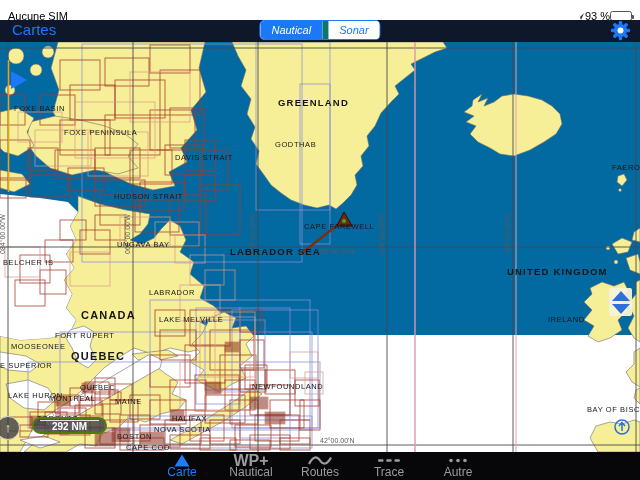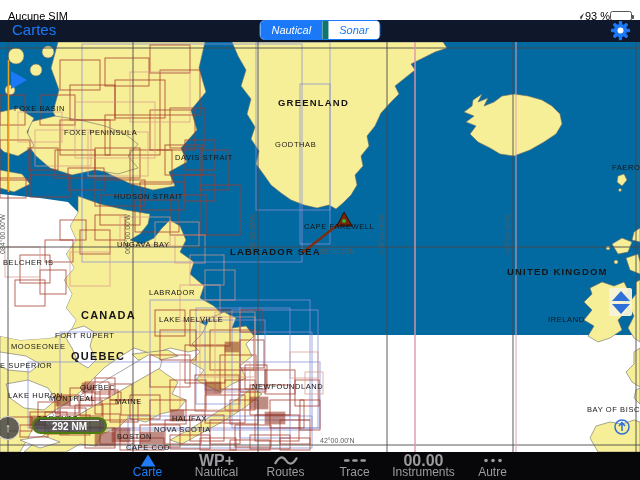--- a/index.html
+++ b/index.html
@@ -371,24 +371,20 @@
         <svg width="24" height="13" viewBox="0 0 24 13">
           <g class="fill-icon">
             <rect x="1" y="5.2" width="5.5" height="2.6" rx="1"></rect>
             <rect x="9.2" y="5.2" width="5.5" height="2.6" rx="1"></rect>
             <rect x="17.4" y="5.2" width="5.5" height="2.6" rx="1"></rect>
           </g>
         </svg>
       </div>
     <div class="tab-label">Trace</div>
   </div>
-  <div class="tab" id="tab-4">
-    <div class="tab-icon">00.00</div>
-    <div class="tab-label">Instruments</div>
-  </div>
   <div class="tab" id="tab-5">
     <div class="tab-icon">
         <svg width="24" height="13" viewBox="0 0 24 13">
           <g class="fill-icon">
             <circle cx="5" cy="6.5" r="1.8"></circle>
             <circle cx="12" cy="6.5" r="1.8"></circle>
             <circle cx="19" cy="6.5" r="1.8"></circle>
           </g>
         </svg>
       </div>

